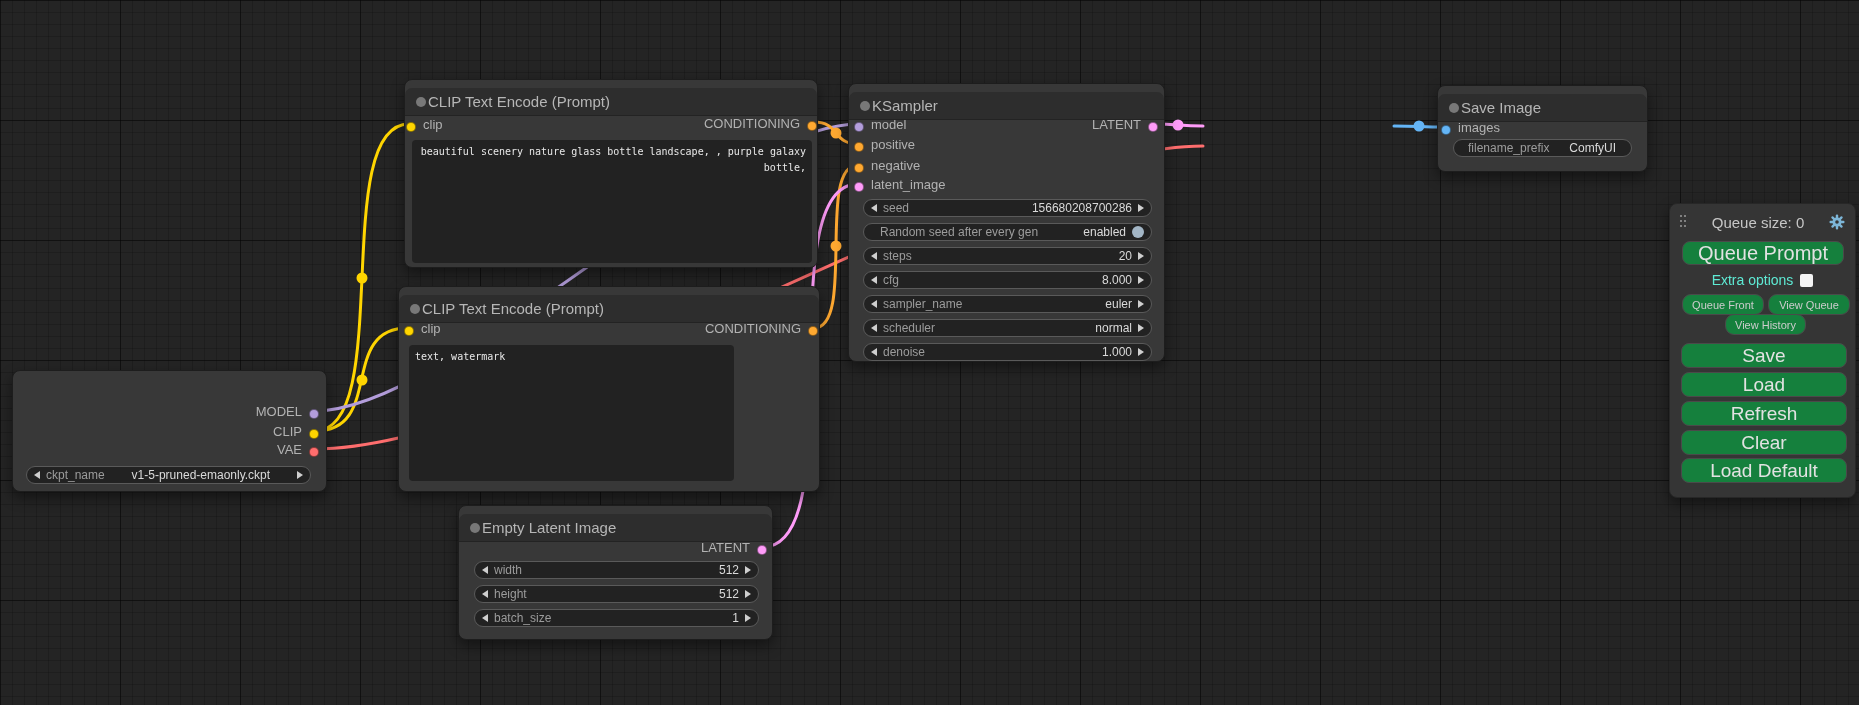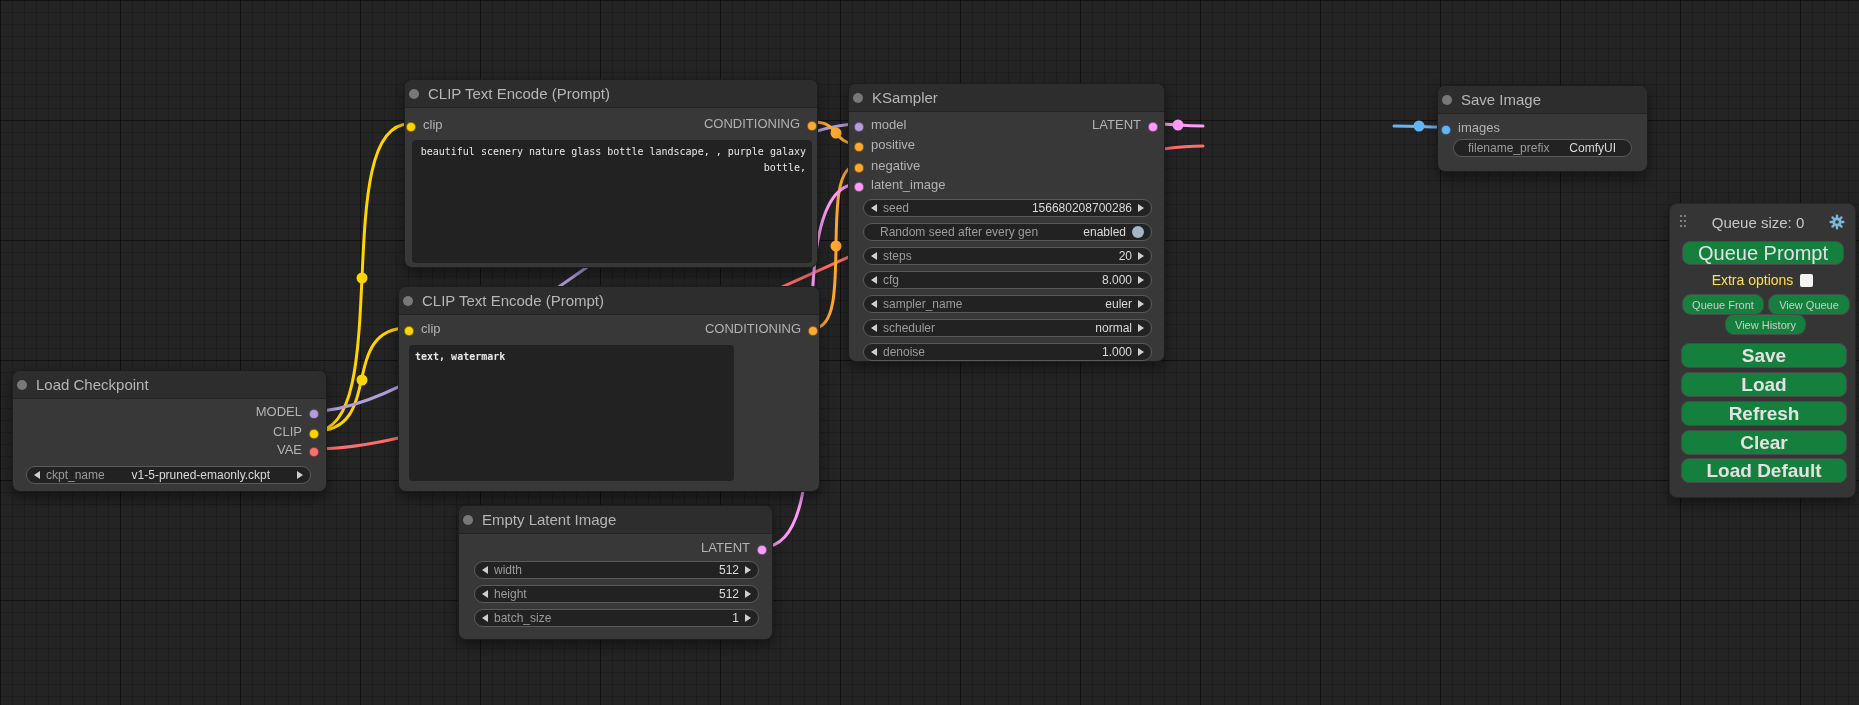--- a/index.html
+++ b/index.html
@@ -14,22 +14,22 @@
       linear-gradient(90deg, rgba(0,0,0,.18) 1px, transparent 1px);
     background-size:120px 120px,120px 120px,12px 12px,12px 12px;
   }
   #links{position:absolute;left:0;top:0;z-index:1;}
   #links path{fill:none;stroke-width:3;stroke-linecap:round;}
   .node{
     position:absolute;z-index:2;background:#383838;border:1px solid #1d1d1d;
     border-radius:8px;box-shadow:0 6px 14px rgba(0,0,0,.45);box-sizing:border-box;
   }
   .ntitle{
-    position:absolute;left:0;top:0;right:0;height:28px;background:#2d2d2d;
-    border-radius:7px 7px 0 0;display:flex;align-items:center;gap:9px;padding-left:4px;
+    position:absolute;left:0;top:8px;right:0;height:28px;background:#2d2d2d;
+    border-radius:7px 7px 0 0;display:flex;align-items:center;gap:2px;padding-left:11px;
     border-bottom:1px solid #232323;box-sizing:border-box;
   }
   .tdot{width:10px;height:10px;border-radius:50%;background:#787878;flex:0 0 auto;}
   .ntitle span{font-size:15px;color:#b6b6b6;white-space:nowrap;}
   .port{position:absolute;display:flex;align-items:flex-end;gap:7px;height:14px;transform:translateY(-50%);}
   .port.out{flex-direction:row-reverse;}
   .pdot{width:10px;height:10px;border-radius:50%;background:#888;border:1px solid rgba(0,0,0,.45);box-sizing:border-box;flex:0 0 auto;}
   .plabel{font-size:13px;color:#b2b2b2;white-space:nowrap;}
   .widget{
     position:absolute;height:18px;background:#222;border:1px solid #5a5a5a;border-radius:10px;
@@ -55,25 +55,25 @@
   .qhead{position:absolute;left:0;top:8px;right:0;height:20px;display:flex;align-items:center;}
   .drag{display:grid;grid-template-columns:4px 4px;grid-auto-rows:5px;margin-left:10px;}
   .drag i{width:2px;height:2px;border-radius:50%;background:#9a9a9a;}
   .qtitle{flex:1;text-align:center;font-size:15px;color:#c6c6c6;}
   .gear{margin-right:9px;width:18px;height:18px;}
   .qbtn{
     position:absolute;background:#15803d;border:1px solid #4a4a4a;border-radius:8px;color:#e2e2e2;
     display:flex;align-items:center;justify-content:center;box-sizing:border-box;cursor:pointer;
     font-family:"Liberation Sans",sans-serif;
   }
-  .qbtn.big{left:11px;width:166px;height:25px;font-size:19px;font-weight:bold;}
+  .qbtn.big{left:11px;width:166px;height:25px;font-size:19px;}
   .qbtn.prompt-btn{left:12px;top:37px;width:162px;height:24px;font-size:20px;}
   .qbtn.small{height:21px;font-size:11px;border-radius:9px;color:#cccccc;}
   .extra{position:absolute;left:0;right:0;top:68px;height:16px;display:flex;align-items:center;justify-content:center;gap:7px;}
-  .extra span{font-size:14px;color:#fde047;}
+  .extra span{font-size:14px;color:#5eead4;}
   .checkbox{width:13px;height:13px;background:#f4f4f4;border-radius:2px;}
   .mid{stroke:none;}
 </style>
 </head>
 <body>
 
 <div id="canvas">
 
   <svg id="links" width="1859" height="705">
     <path d="M315,431 C395,431 329,124 409,124" stroke="#FFD500"></path>
@@ -88,24 +88,20 @@
     <circle class="mid" cx="362" cy="278" r="5.5" fill="#FFD500"></circle>
     <circle class="mid" cx="362" cy="380" r="5.5" fill="#FFD500"></circle>
     <circle class="mid" cx="836" cy="133" r="5.5" fill="#FFA931"></circle>
     <circle class="mid" cx="836" cy="246" r="5.5" fill="#FFA931"></circle>
     <circle class="mid" cx="810" cy="365" r="5.5" fill="#FF9CF9"></circle>
     <circle class="mid" cx="1178" cy="125" r="5.5" fill="#FF9CF9"></circle>
     <circle class="mid" cx="1419" cy="126" r="5.5" fill="#64B5F6"></circle>
   </svg>
 
   <div class="node" style="left:12px;top:370px;width:315px;height:122px;">
-    <div class="ntitle">
-      <span class="tdot"></span>
-      <span>Load Checkpoint</span>
-    </div>
     <div class="port out" style="right:7px;top:41px">
       <span class="pdot" style="background-color: rgb(179, 157, 219);"></span>
       <span class="plabel">MODEL</span>
     </div>
     <div class="port out" style="right:7px;top:61px">
       <span class="pdot" style="background-color: rgb(255, 213, 0);"></span>
       <span class="plabel">CLIP</span>
     </div>
     <div class="port out" style="right:7px;top:79px">
       <span class="pdot" style="background-color: rgb(255, 110, 110);"></span>
@@ -141,21 +137,21 @@
       <span>CLIP Text Encode (Prompt)</span>
     </div>
     <div class="port" style="left:5px;top:42px">
       <span class="pdot" style="background-color: rgb(255, 213, 0);"></span>
       <span class="plabel">clip</span>
     </div>
     <div class="port out" style="right:1px;top:42px">
       <span class="pdot" style="background-color: rgb(255, 169, 49);"></span>
       <span class="plabel">CONDITIONING</span>
     </div>
-    <div class="prompt" style="left:10px;top:58px;width:325px;height:136px;font-weight:bold;">text, watermark</div>
+    <div class="prompt" style="left:10px;top:58px;width:325px;height:136px;">text, watermark</div>
   </div>
 
   <div class="node" style="left:458px;top:505px;width:315px;height:135px;">
     <div class="ntitle">
       <span class="tdot"></span>
       <span>Empty Latent Image</span>
     </div>
     <div class="port out" style="right:5px;top:42px">
       <span class="pdot" style="background-color: rgb(255, 156, 249);"></span>
       <span class="plabel">LATENT</span>

